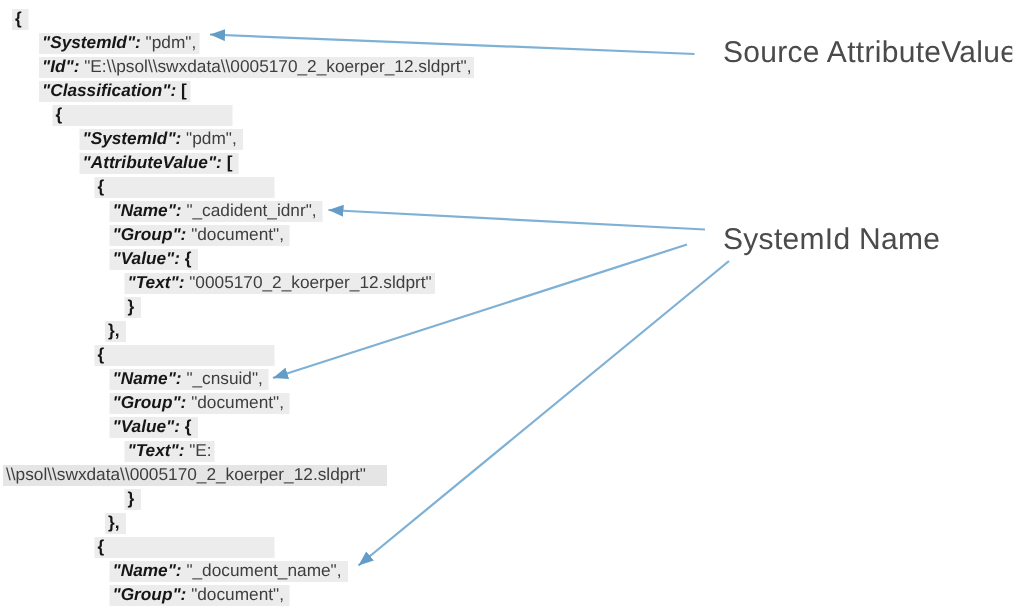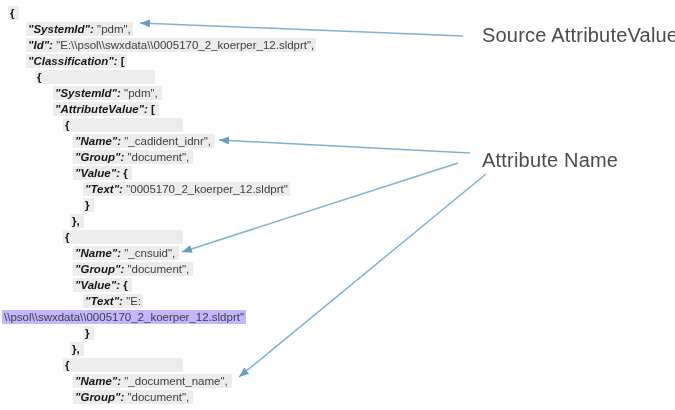--- a/index.html
+++ b/index.html
@@ -42,21 +42,21 @@
       <div class="code-line" style="left: 73px; top: 150px;"><span class="hl" style="background: rgb(236, 236, 236); padding-right: 4px;"><span class="seg-k" style="color: rgb(22, 22, 22);">"Group":</span><span class="seg-p" style="color: rgb(62, 62, 62);"> "document",</span></span></div>
       <div class="code-line" style="left: 73px; top: 166px;"><span class="hl" style="background: rgb(236, 236, 236); padding-right: 4px;"><span class="seg-k" style="color: rgb(22, 22, 22);">"Value":</span><span class="seg-b"> {</span></span></div>
       <div class="code-line" style="left: 83px; top: 182px;"><span class="hl" style="background: rgb(236, 236, 236); padding-right: 2px;"><span class="seg-k" style="color: rgb(22, 22, 22);">"Text":</span><span class="seg-p" style="color: rgb(62, 62, 62);"> "0005170_2_koerper_12.sldprt"</span></span></div>
       <div class="code-line" style="left: 83px; top: 198px;"><span class="hl" style="background: rgb(236, 236, 236); padding-right: 5px;"><span class="seg-b">}</span></span></div>
       <div class="code-line" style="left: 70px; top: 214px;"><span class="hl" style="background: rgb(236, 236, 236); padding-right: 4px;"><span class="seg-b">},</span></span></div>
       <div class="code-line" style="left: 63px; top: 230px;"><span class="hl" style="background: rgb(236, 236, 236); padding-right: 114px;"><span class="seg-b">{</span></span></div>
       <div class="code-line" style="left: 73px; top: 246px;"><span class="hl" style="background: rgb(236, 236, 236); padding-right: 4px;"><span class="seg-k" style="color: rgb(22, 22, 22);">"Name":</span><span class="seg-p" style="color: rgb(62, 62, 62);"> "_cnsuid",</span></span></div>
       <div class="code-line" style="left: 73px; top: 262px;"><span class="hl" style="background: rgb(236, 236, 236); padding-right: 4px;"><span class="seg-k" style="color: rgb(22, 22, 22);">"Group":</span><span class="seg-p" style="color: rgb(62, 62, 62);"> "document",</span></span></div>
       <div class="code-line" style="left: 73px; top: 278px;"><span class="hl" style="background: rgb(236, 236, 236); padding-right: 4px;"><span class="seg-k" style="color: rgb(22, 22, 22);">"Value":</span><span class="seg-b"> {</span></span></div>
       <div class="code-line" style="left: 83px; top: 294px;"><span class="hl" style="background: rgb(236, 236, 236); padding-right: 2px;"><span class="seg-k" style="color: rgb(22, 22, 22);">"Text":</span><span class="seg-p" style="color: rgb(62, 62, 62);"> "E:</span></span></div>
-      <div class="code-line" style="left: 2px; top: 310px;"><span class="hl" style="background: #c4b5fd; padding-right: 2px;"><span class="seg-p" style="color: rgb(62, 62, 62);">\\psol\\swxdata\\0005170_2_koerper_12.sldprt"</span></span></div>
+      <div class="code-line" style="left: 2px; top: 310px;"><span class="hl" style="background: #e5e5e5; padding-right: 14px;"><span class="seg-p" style="color: rgb(62, 62, 62);">\\psol\\swxdata\\0005170_2_koerper_12.sldprt"</span></span></div>
       <div class="code-line" style="left: 83px; top: 326px;"><span class="hl" style="background: rgb(236, 236, 236); padding-right: 5px;"><span class="seg-b">}</span></span></div>
       <div class="code-line" style="left: 70px; top: 342px;"><span class="hl" style="background: rgb(236, 236, 236); padding-right: 4px;"><span class="seg-b">},</span></span></div>
       <div class="code-line" style="left: 63px; top: 358px;"><span class="hl" style="background: rgb(236, 236, 236); padding-right: 114px;"><span class="seg-b">{</span></span></div>
       <div class="code-line" style="left: 73px; top: 374px;"><span class="hl" style="background: rgb(236, 236, 236); padding-right: 4px;"><span class="seg-k" style="color: rgb(22, 22, 22);">"Name":</span><span class="seg-p" style="color: rgb(62, 62, 62);"> "_document_name",</span></span></div>
       <div class="code-line" style="left: 73px; top: 390px;"><span class="hl" style="background: rgb(236, 236, 236); padding-right: 4px;"><span class="seg-k" style="color: rgb(22, 22, 22);">"Group":</span><span class="seg-p" style="color: rgb(62, 62, 62);"> "document",</span></span></div>
     </div>
 
   <svg class="arrows" width="675" height="410" viewBox="0 0 675 410">
     <defs>
       <marker id="ah" markerWidth="10" markerHeight="8" refX="10" refY="4" orient="auto" markerUnits="userSpaceOnUse">
@@ -64,15 +64,15 @@
       </marker>
     </defs>
     <line class="arrow-line" x1="463" y1="36" x2="140" y2="23" stroke="#7fb1d6" stroke-width="1.5" marker-end="url(#ah)"></line>
     <line class="arrow-line" x1="470" y1="153" x2="219" y2="140" stroke="#7fb1d6" stroke-width="1.5" marker-end="url(#ah)"></line>
     <line class="arrow-line" x1="458" y1="163" x2="182" y2="252" stroke="#7fb1d6" stroke-width="1.5" marker-end="url(#ah)"></line>
     <line class="arrow-line" x1="486" y1="174" x2="239" y2="377" stroke="#7fb1d6" stroke-width="1.5" marker-end="url(#ah)"></line>
   </svg>
 
   <div class="ann-label label-source" style="color: rgb(75, 75, 75);">Source AttributeValue</div>
 
-  <div class="ann-label label-attr" style="color: rgb(75, 75, 75);">Attribute Name</div>
+  <div class="ann-label label-attr" style="color: rgb(75, 75, 75);">SystemId Name</div>
 
 </div>
 
 </body></html>

